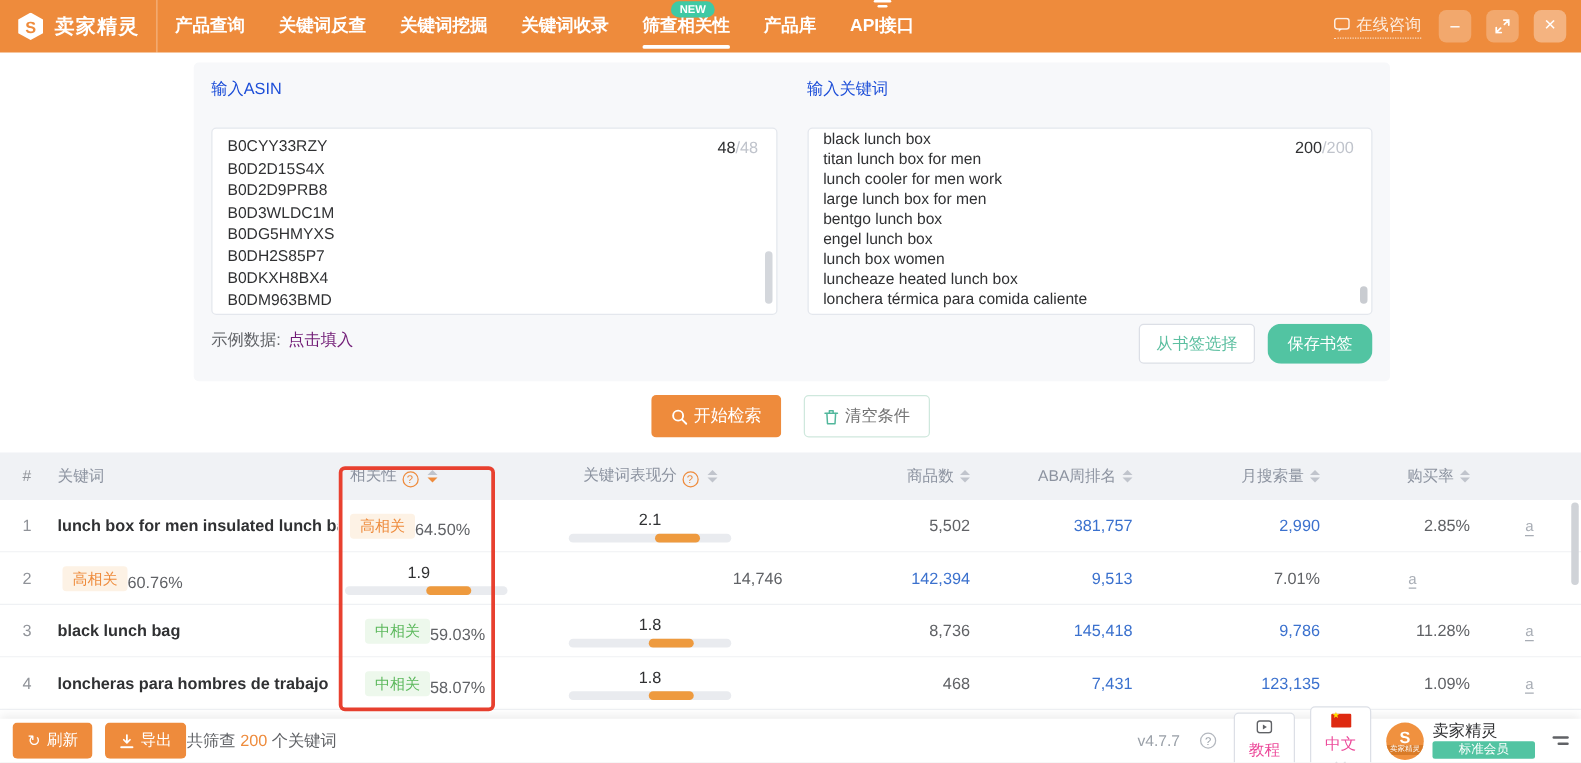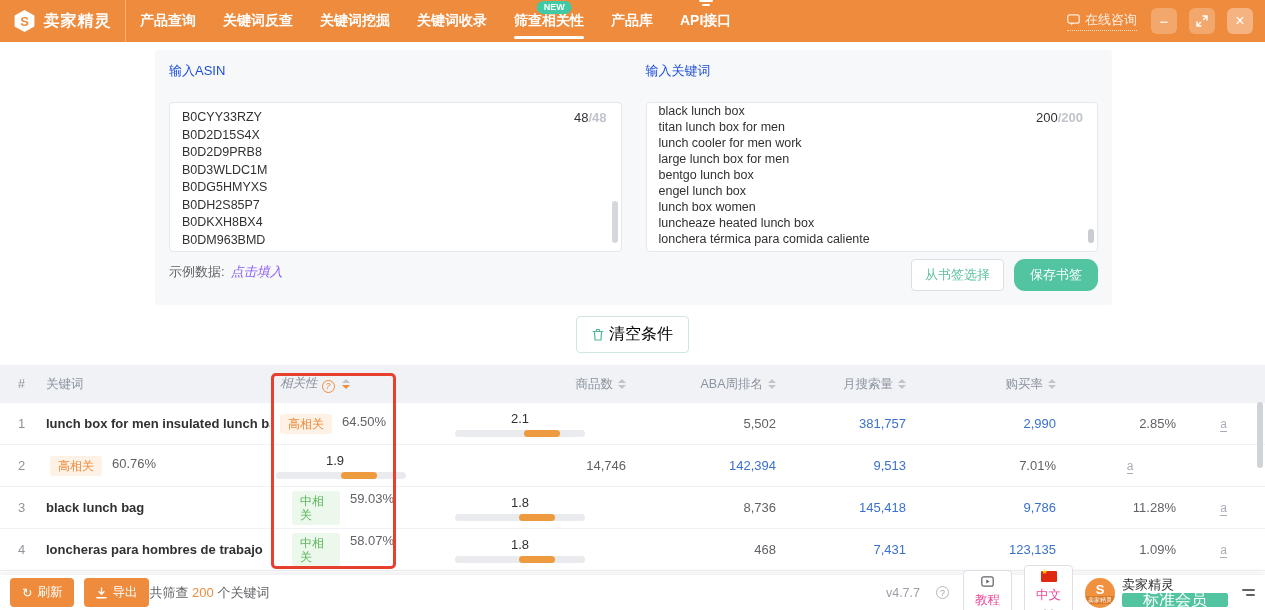--- a/index.html
+++ b/index.html
@@ -33,45 +33,45 @@
   .notice .close-x { margin-left:14px; color:#5f6368; font-weight:700; font-size:12px; cursor:pointer; }
 
   
   .panel { margin:8px 0 0 155px; width:957px; background:#F7F8FA; border-radius:4px; padding:12px 14px 14px; display:grid; grid-template-columns:1fr 1fr; column-gap:24px; }
   .field-label { font-size:13px; color:#1d4ed8; margin-bottom:22px; }
   .ta-box { position:relative; background:#fff; border:1px solid #E4E7ED; border-radius:4px; height:150px; overflow:hidden; cursor:text; }
   .ta-content { padding:6px 40px 6px 12px; font-size:12.5px; color:#303133; white-space:pre-line; line-height:17.5px; }
   .ta-content.shifted { line-height:16px; margin-top:-6px; padding-top:6px; }
   .ta-counter { position:absolute; top:7px; right:14px; font-size:13px; }
   .ta-counter .cur { color:#303133; }
-  .ta-counter .max { color:#C0C4CC;font-weight:bold; }
+  .ta-counter .max { color:#C0C4CC; }
   .ta-thumb { position:absolute; right:3px; width:6px; border-radius:3px; background:#D4D7DC; }
   .panel-foot { margin-top:11px; display:flex; align-items:center; font-size:13px; }
   .sample-label { color:#606266; }
-  .sample-link { color:#8b5cf6; margin-left:6px; cursor:pointer;font-style:italic; }
+  .sample-link { color:#701a75; margin-left:6px; cursor:pointer; }
   .panel-foot.right { justify-content:flex-end; gap:10px; margin-top:7px; }
   .btn { display:inline-flex; align-items:center; gap:5px; border-radius:4px; font-size:13px; cursor:pointer; border:1px solid transparent; }
   .btn.bm-select { background:#fff; border-color:#DCDFE6; color:#5CBFA0; padding:6px 13px; }
   .btn.bm-save { background:#52C4A2; color:#fff; padding:6px 15px;border-radius:11px; }
 
   
   .actions { display:flex; justify-content:center; gap:18px; margin-top:11px; }
   .btn.search { background:#EE8B3C; color:#fff; padding:7px 15px; font-size:13.5px; }
-  .btn.clear { background:#fff; border-color:#CFE8DD; color:#000000; padding:7px 15px; font-size:16px; }
+  .btn.clear { background:#fff; border-color:#CFE8DD; color:#737373; padding:7px 15px; font-size:13px; }
 
   
   .table { margin-top:12px; }
   .trow { display:grid; grid-template-columns:40px 230px 130px 240px 150px 130px 150px 120px 67px; align-items:center; }
   .thead { background:#F0F2F5; height:38px; color:#8C93A0; font-size:12.5px; }
   .tbody-row { height:42px; border-bottom:1px solid #EFF1F4; background:#fff; font-size:13px; }
   .cell { padding:0 6px; }
   .c-idx { padding-left:18px; color:#909399; }
   .c-kw { color:#303133; font-weight:600; white-space:nowrap; overflow:hidden; }
   .thead .c-kw { font-weight:400; color:#8C93A0; }
-  .c-rel { display:flex; align-items:flex-start; padding-left:10px; gap:10px; }
+  .c-rel { display:flex; align-items:flex-end; padding-left:10px; }
   .c-num { text-align:right; padding-right:14px; color:#606266; }
   .thead .c-num { color:#8C93A0; }
   .c-link-blue { color:#3B71CE; cursor:pointer; }
   .c-score { text-align:center; }
   .c-amz { text-align:center; }
   .amz-a { color:#A8ADB5; font-size:12px; border-bottom:1px solid #A8ADB5; cursor:pointer; }
   .badge { display:inline-block; font-size:12px; padding:3px 8px; border-radius:3px; line-height:14px; }
   .badge.high { background:#FDF2E5; color:#EE8B3C; }
   .badge.medium { background:#EDF8EC; color:#5CB85C;margin-left:12px; }
   .rel-pct { color:#606266; font-size:13px; }
@@ -101,21 +101,21 @@
   .version { color:#9AA0A8; font-size:12.5px; }
   .btn.foot-white { background:#fff; border-color:#DCDFE6; color:#ec4899; padding:5px 11px; font-size:12.5px;flex-direction:column; }
   .flag { position:relative; width:16px; height:11px; background:#DE2910; border-radius:1px; display:inline-block; }
   .flag::after { content:"★"; position:absolute; left:1px; top:-3px; color:#FFDE00; font-size:7px; }
   .account { display:flex; align-items:center; gap:7px; }
   .avatar { position:relative; width:30px; height:30px; border-radius:50%; background:#F0913F; overflow:hidden; display:flex; align-items:center; justify-content:center; cursor:pointer; }
   .avatar .s { color:#fff; font-weight:800; font-size:13px; margin-top:-6px; }
   .avatar .ribbon { position:absolute; bottom:4px; left:0; right:0; text-align:center; font-size:6px; color:#fff; background:#D97B28; line-height:8px; }
   .acct-texts { display:flex; flex-direction:column; align-items:flex-start; gap:2px; }
   .acct-name { font-size:13px; color:#303133; line-height:13px; }
-  .member-badge { background:#52C4A2; color:#fff; font-size:16px; padding:1px 21px; border-radius:2px; line-height:12px; }
+  .member-badge { background:#52C4A2; color:#fff; font-size:10px; padding:1px 21px; border-radius:2px; line-height:12px; }
   .foot-menu-icon { display:flex; flex-direction:column; gap:3px; margin-left:2px; cursor:pointer; }
   .foot-menu-icon i { display:block; height:2px; background:#606266; border-radius:1px; }
   .foot-menu-icon i:nth-child(1){width:13px;} .foot-menu-icon i:nth-child(2){width:9px; align-self:flex-end;}
 
   svg { display:block; }
 </style>
 </head>
 <body>
 
 <div class="screen">
@@ -201,34 +201,47 @@
         <div class="ta-thumb" style="bottom:8px; height:14px; background:#C9CCD1;"></div>
       </div>
       <div class="panel-foot right">
         <span class="btn bm-select">从书签选择</span>
         <span class="btn bm-save">保存书签</span>
       </div>
     </div>
   </section>
 
   <div class="actions">
+    <span class="btn search">
+      <svg width="13" height="13" viewBox="0 0 13 13">
+          <circle cx="5.5" cy="5.5" r="4" stroke="#fff" stroke-width="1.5" fill="none"></circle>
+          <path d="M8.7 8.7 12 12" stroke="#fff" stroke-width="1.5" stroke-linecap="round"></path>
+        </svg>
+      <span>开始检索</span>
+    </span>
     <span class="btn clear">
       <svg width="12" height="13" viewBox="0 0 12 13">
           <path d="M1 3.5h10M4.5 3.5v-2h3v2M2.5 3.5 3 12h6l.5-8.5" stroke="#52B79C" stroke-width="1.2" fill="none" stroke-linecap="round" stroke-linejoin="round"></path>
         </svg>
       <span>清空条件</span>
     </span>
   </div>
 
   <section class="table">
     <div class="trow thead">
       <div class="cell c-idx">#</div>
       <div class="cell c-kw">关键词</div>
-      <div class="cell" style="padding-left:10px;font-style:italic;">
+      <div class="cell" style="padding-left:10px;">
         <span>相关性</span><span class="help">?</span><span class="sort desc">
+            <i class="up"></i>
+            <i class="down"></i>
+          </span>
+      </div>
+      <div class="cell c-score">
+        <span>关键词表现分</span><span class="help">?</span><span class="sort">
             <i class="up"></i>
             <i class="down"></i>
           </span>
       </div>
       <div class="cell c-num"><span>商品数</span><span class="sort">
             <i class="up"></i>
             <i class="down"></i>
           </span></div>
       <div class="cell c-num"><span>ABA周排名</span><span class="sort">
             <i class="up"></i>

